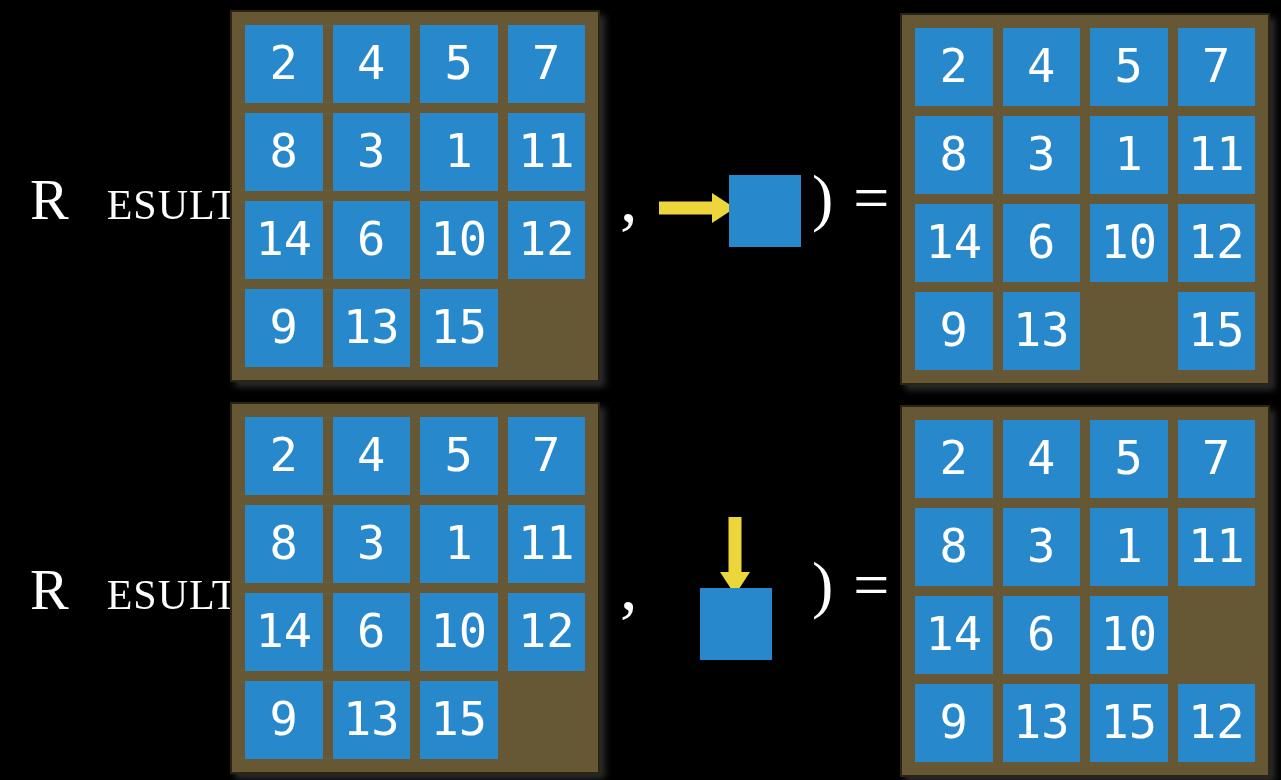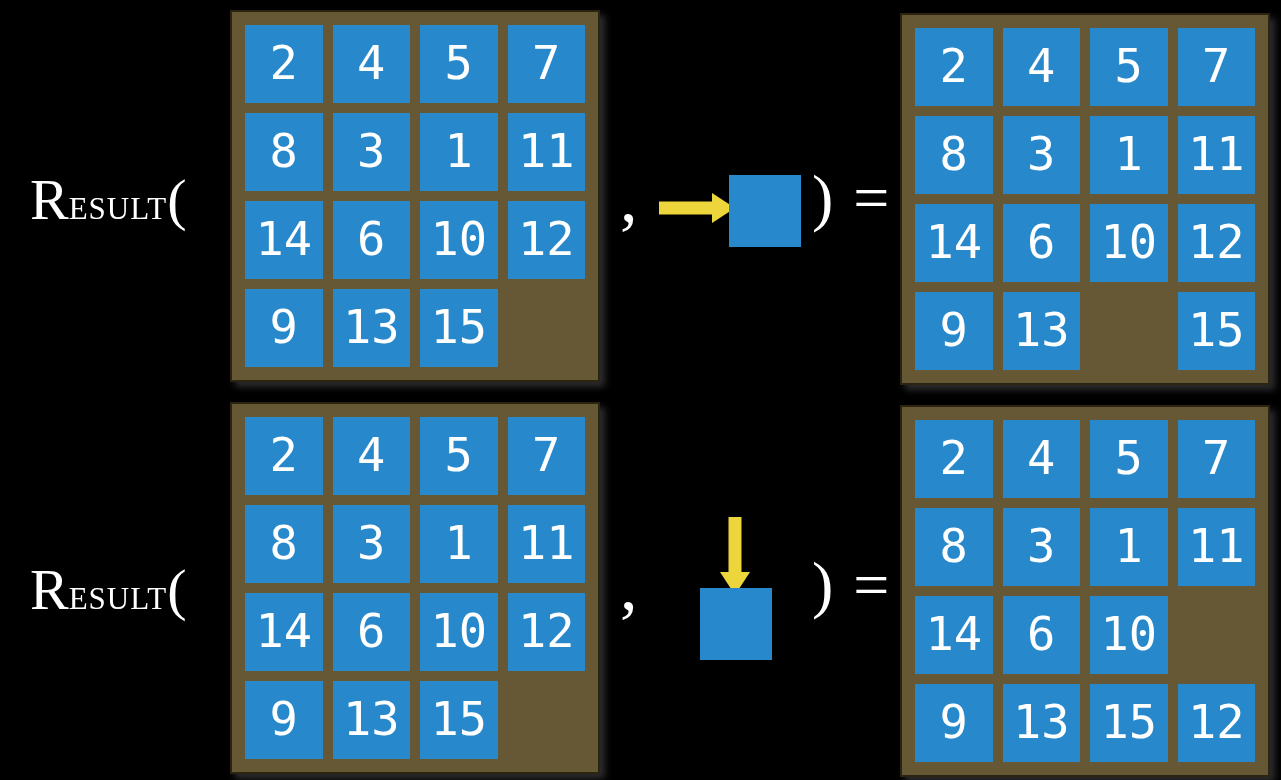--- a/index.html
+++ b/index.html
@@ -31,21 +31,21 @@
   }
   .cell.tile { background: var(--tile-blue, #2789CB); }
   .cell.empty { background:transparent; }
 
   
   .result-label, .comma, .close-eq {
     position:absolute; color: var(--text-white, #fff);
     line-height:1; white-space:nowrap;
   }
   .lbl-big   { font-size:58px; }
-  .lbl-small { font-size:31px; letter-spacing:1px; }
+  .lbl-small { font-size:42px; letter-spacing:1px;margin-left:38px; }
   .comma     { font-size:70px; }
   .close-eq  { font-size:64px; letter-spacing:2px; }
 
   
   .arrow { position:absolute; display:block; }
   .arrow * { fill: var(--arrow-yellow, #EDD53C); }
   .move-tile {
     position:absolute; width:72px; height:72px;
     background: var(--tile-blue, #2789CB);
   }

